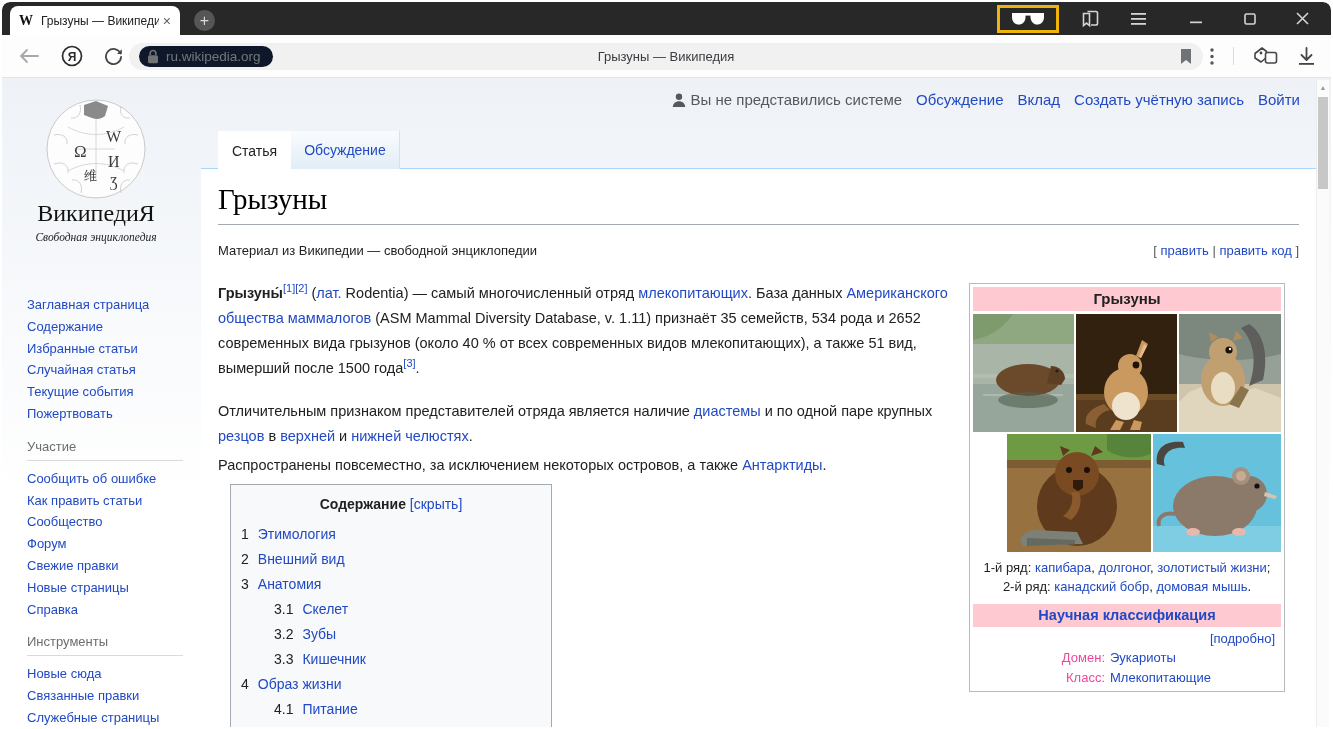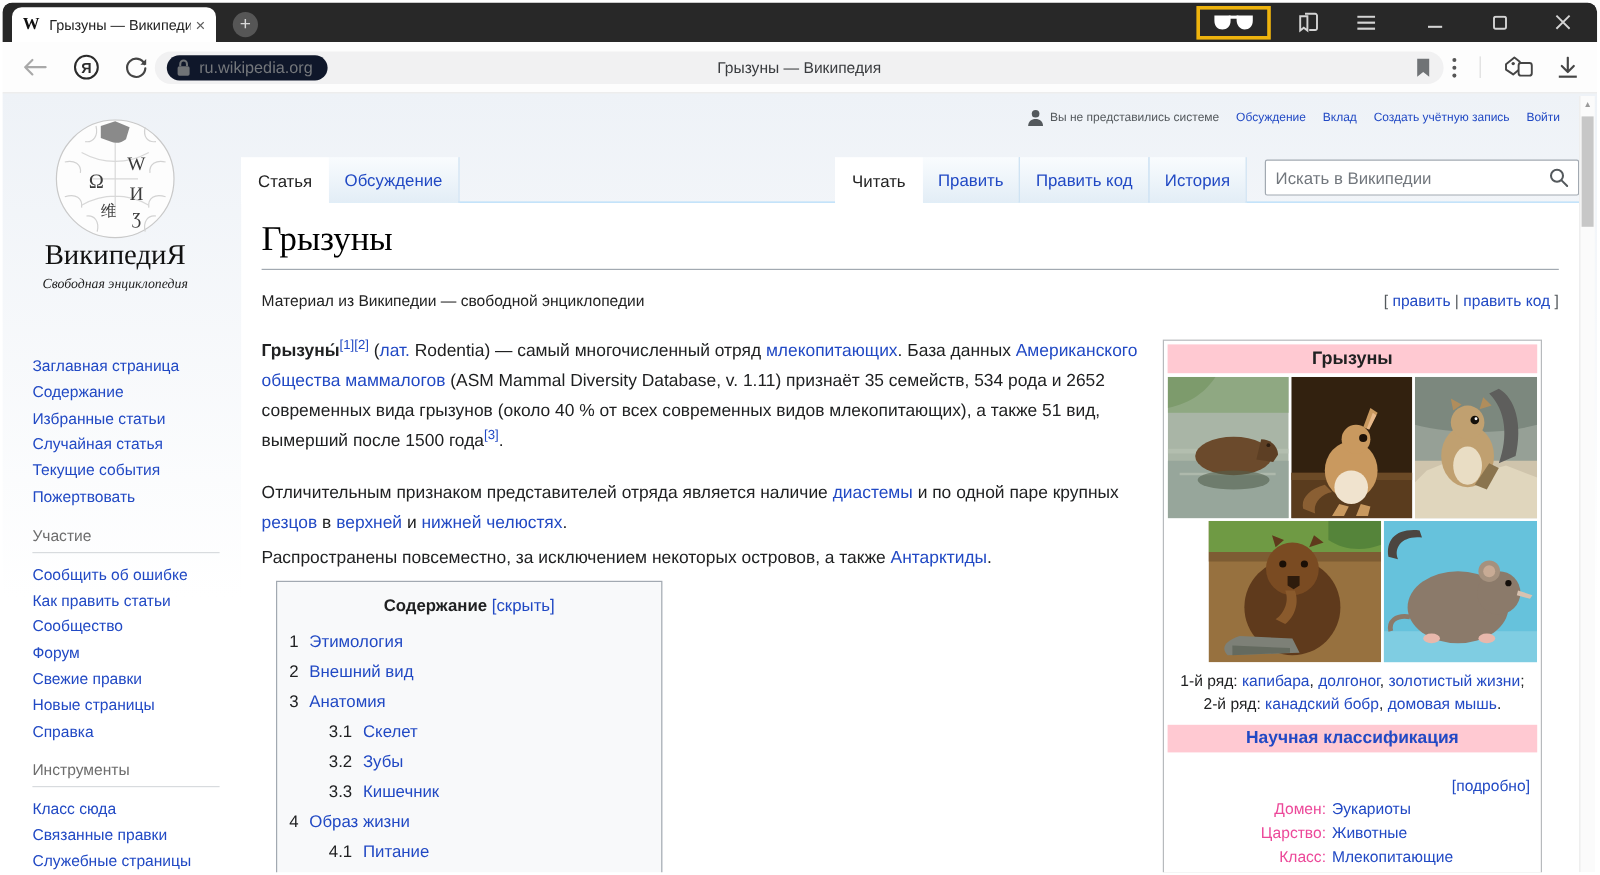--- a/index.html
+++ b/index.html
@@ -65,21 +65,21 @@
   .logo-sub{position:absolute;top:153px;width:188px;text-align:center;
     font-family:"Liberation Serif",serif;font-style:italic;font-size:11.5px;color:#222;}
   .sidebar-nav{position:absolute;top:216px;left:25px;right:6px;font-size:13px;}
   .slink{display:block;line-height:21.8px;color:var(--link);}
   .portal-h{margin:14px 12px 7px 0;color:#6d6d6d;font-size:13px;
     border-bottom:1px solid #d8dbde;padding-bottom:6px;}
 
   
   .main{position:absolute;left:199px;top:0;right:15px;bottom:0;}
   .personal{position:absolute;top:13px;right:16px;display:flex;gap:14px;align-items:center;
-    font-size:10px;}
+    font-size:15px;}
   .pstatus{color:#54595d;display:flex;align-items:center;gap:5px;}
   .plink{color:var(--link);}
 
   .header-row{position:absolute;left:0;right:0;top:53px;height:38px;display:flex;
     align-items:stretch;border-bottom:1px solid #a7d7f9;}
   .ptab{height:38px;display:flex;align-items:center;padding:0 13px;font-size:14px;
     background:linear-gradient(#f9fcfe,#e2edf6);border-left:1px solid #cfe3f3;
     border-right:1px solid #cfe3f3;margin-right:-1px;}
   .ptab .ptab-label{color:var(--link);}
   .ptab.active{background:#fff;border-color:#fff;position:relative;height:39px;z-index:2;}
@@ -116,21 +116,21 @@
     line-height:24px;color:#202122;}
   .collage{margin-top:3px;}
   .crow{display:flex;gap:2px;margin-bottom:2px;}
   .tile{height:118px;overflow:hidden;}
   .tile svg{display:block;width:100%;height:100%;}
   .t1{width:101px}.t2{width:101px}.t3{width:102px}
   .t4{width:144px;margin-left:34px}.t5{width:128px}
   .ib-caption{text-align:center;line-height:19px;margin:6px 2px 8px;color:#202122;}
   .ib-class{background:var(--pink);text-align:center;line-height:23px;font-size:14.5px;}
   .ib-class a{font-weight:bold;color:var(--link);}
-  .ib-details{text-align:right;padding:20px 6px 2px;font-size:13px;}
+  .ib-details{text-align:right;padding:4px 6px 2px;font-size:13px;}
   .taxrow{display:grid;grid-template-columns:132px 1fr;gap:5px;line-height:20px;}
   .tlabel{text-align:right;color:#ec4899;}
 </style>
 </head>
 <body>
 
 <div class="window">
 
   <div class="tabstrip">
     <div class="btab">
@@ -257,21 +257,21 @@
           <a class="slink">Пожертвовать</a>
           <div class="portal-h">Участие</div>
           <a class="slink">Сообщить об ошибке</a>
           <a class="slink">Как править статьи</a>
           <a class="slink">Сообщество</a>
           <a class="slink">Форум</a>
           <a class="slink">Свежие правки</a>
           <a class="slink">Новые страницы</a>
           <a class="slink">Справка</a>
           <div class="portal-h">Инструменты</div>
-          <a class="slink">Класс сюда</a>
+          <a class="slink">Новые сюда</a>
           <a class="slink">Связанные правки</a>
           <a class="slink">Служебные страницы</a>
         </div>
     </div>
 
     <div class="main">
       <div class="personal">
         <span class="pstatus">
           <svg width="14" height="14" viewBox="0 0 14 14">
             <circle cx="7" cy="3.8" r="3.2" fill="#54595d"></circle>
@@ -281,51 +281,28 @@
         </span>
         <span id="personal-links" style="display:flex;gap:14px;">
             <a class="plink">Обсуждение</a>
             <a class="plink">Вклад</a>
             <a class="plink">Создать учётную запись</a>
             <a class="plink">Войти</a>
           </span>
       </div>
 
       <div class="header-row">
-        <div id="tabs-left" style="display:flex;align-items:stretch;">
+        <div id="tabs-left" style="display:flex;align-items:stretch;margin-left:17px;">
             <div class="ptab active">
               <span class="ptab-label">Статья</span>
             </div>
             <div class="ptab">
               <a class="ptab-label">Обсуждение</a>
             </div>
           </div>
-        <div class="header-right">
-          <div id="tabs-right" style="display:flex;align-items:stretch;">
-              <div class="ptab active">
-                <span class="ptab-label">Читать</span>
-              </div>
-              <div class="ptab">
-                <a class="ptab-label">Править</a>
-              </div>
-              <div class="ptab">
-                <a class="ptab-label">Править код</a>
-              </div>
-              <div class="ptab">
-                <a class="ptab-label">История</a>
-              </div>
-            </div>
-          <div class="searchbox">
-            <input type="text" placeholder="Искать в Википедии" style="">
-            <svg width="16" height="16" viewBox="0 0 16 16">
-              <circle cx="6.5" cy="6.5" r="5" fill="none" stroke="#54595d" stroke-width="1.7"></circle>
-              <path d="M10.5 10.5L15 15" stroke="#54595d" stroke-width="1.7" stroke-linecap="round"></path>
-            </svg>
-          </div>
-        </div>
       </div>
 
       <div class="content">
         <div class="h1">Грызуны</div>
         <div class="tagline-row">
           <span>Материал из Википедии — свободной энциклопедии</span>
           <span id="edit-links"><span class="gray">[ </span><a class="wlink">править</a><span class="gray"> | </span><a class="wlink">править код</a><span class="gray"> ]</span></span>
         </div>
         <div id="article-body">
             <div class="apara p1"><b>Грызуны́</b><sup><a class="wlink">[1]</a></sup><sup><a class="wlink">[2]</a></sup> (<a class="wlink">лат.</a> Rodentia) — самый многочисленный отряд <a class="wlink">млекопитающих</a>. База данных <a class="wlink">Американского общества маммалогов</a> (ASM Mammal Diversity Database, v. 1.11) признаёт 35 семейств, 534 рода и 2652 современных вида грызунов (около 40 % от всех современных видов млекопитающих), а также 51 вид, вымерший после 1500 года<sup><a class="wlink">[3]</a></sup>.</div>
@@ -465,24 +442,20 @@
           </div>
           <div class="ib-details">
             <a class="wlink">[подробно]</a>
           </div>
           <div id="taxonomy">
               <div class="taxrow">
                 <span class="tlabel">Домен:</span>
                 <a class="wlink">Эукариоты</a>
               </div>
               <div class="taxrow">
-                <span class="tlabel">Царство:</span>
-                <a class="wlink">Животные</a>
-              </div>
-              <div class="taxrow">
                 <span class="tlabel">Класс:</span>
                 <a class="wlink">Млекопитающие</a>
               </div>
             </div>
         </div>
       </div>
     </div>
 
     <div class="scrollbar">
       <div class="sb-up">▲</div>

